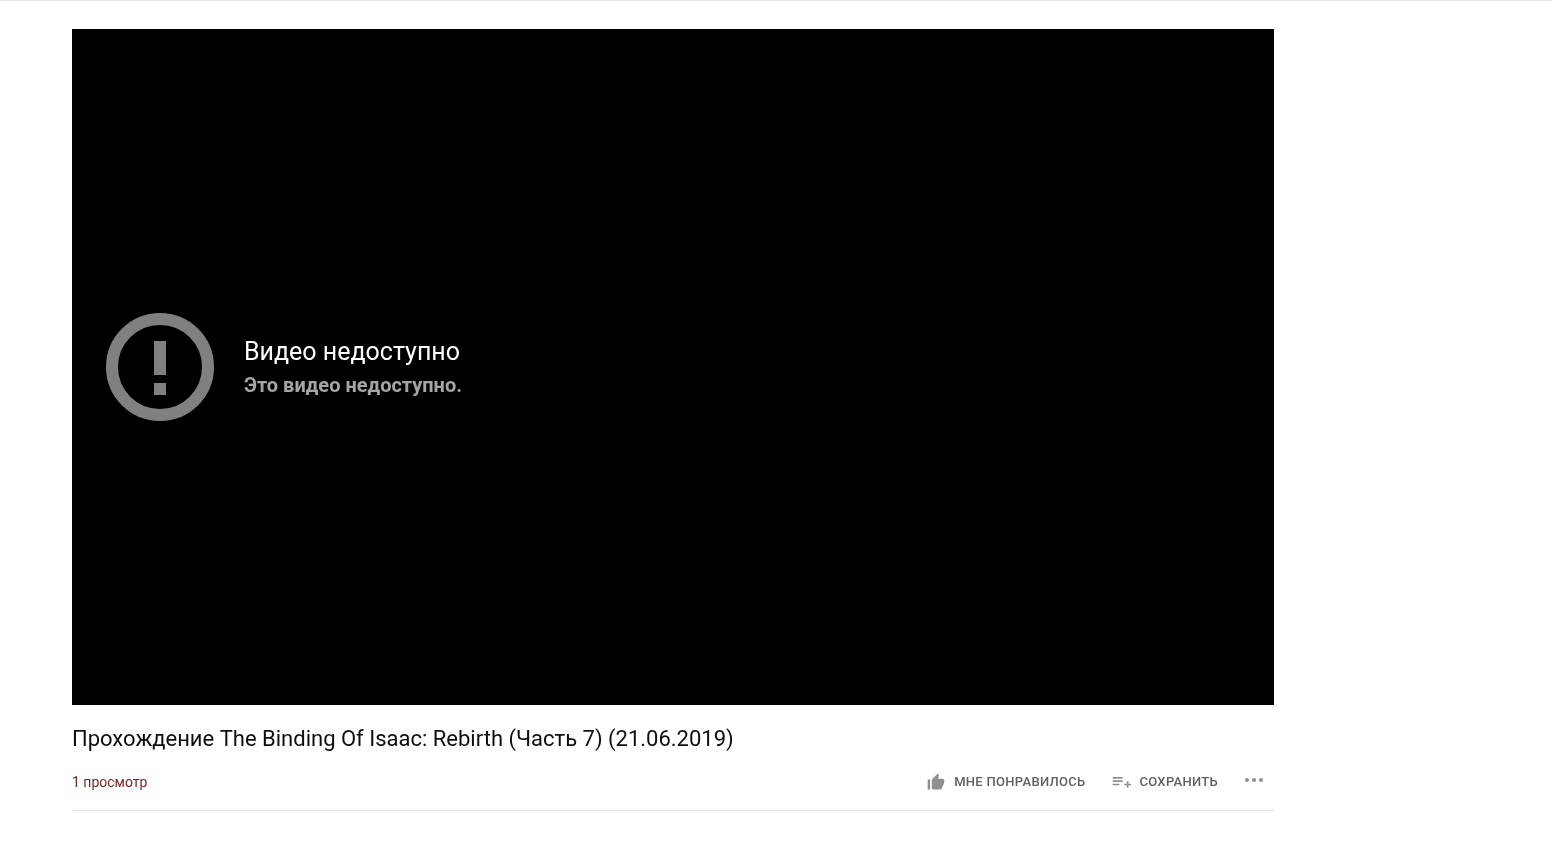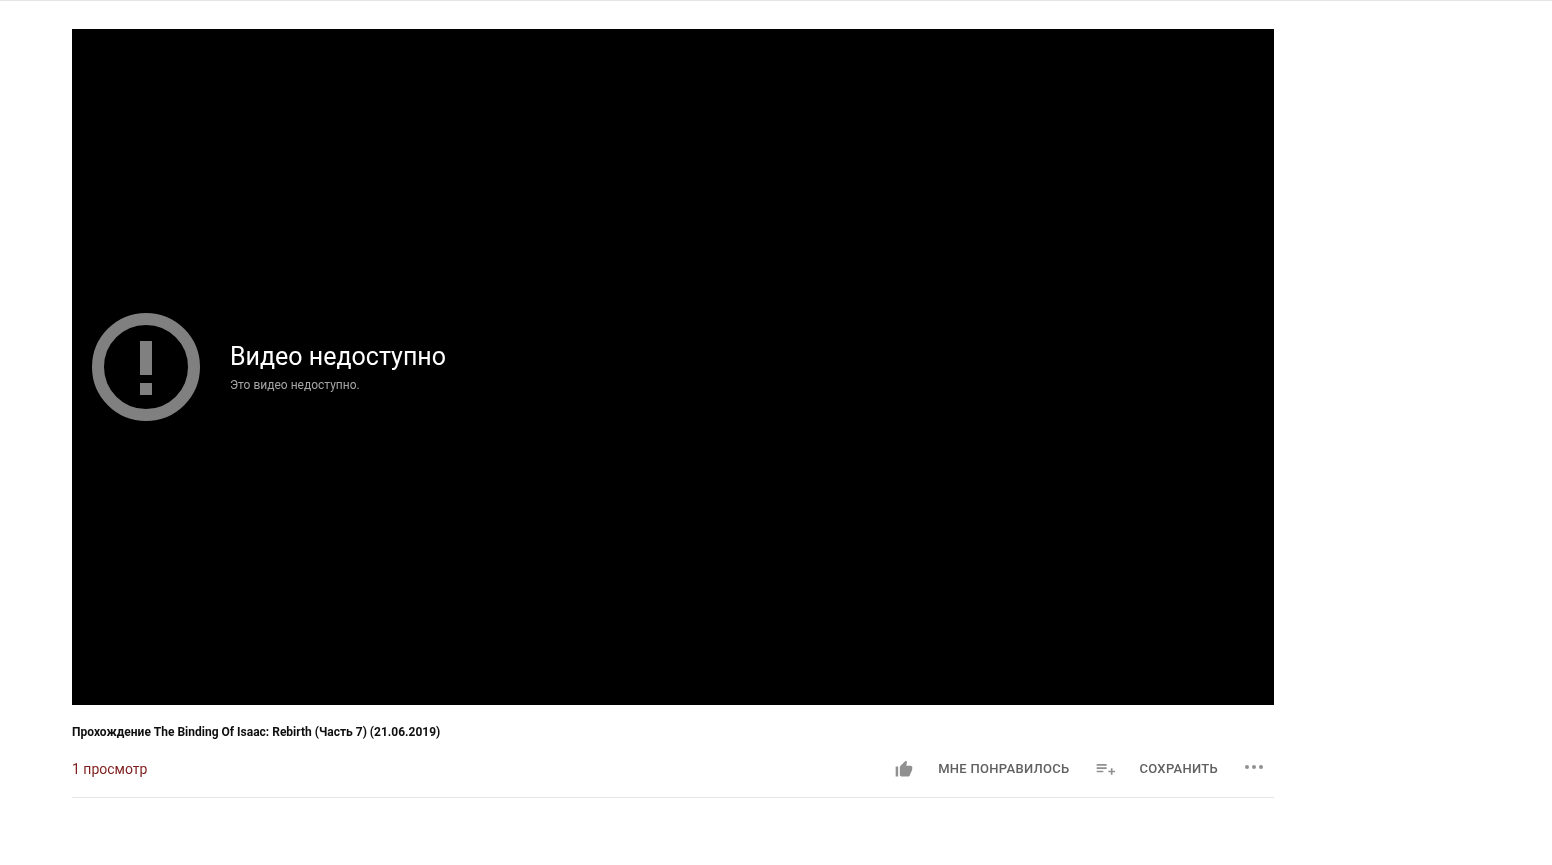--- a/index.html
+++ b/index.html
@@ -23,21 +23,21 @@
   }
   .player {
     width: 1202px;
     height: 676px;
     background: #000000;
     position: relative;
     overflow: hidden;
   }
   .unavail {
     position: absolute;
-    left: 18px;
+    left: 32px;
     top: 50%;
     transform: translateY(-50%);
     display: flex;
     align-items: center;
     gap: 28px;
   }
   .unavail-icon {
     width: 112px;
     height: 112px;
     flex: 0 0 112px;
@@ -45,31 +45,31 @@
   .unavail-icon svg { display:block; }
   .unavail-text {
     color: #ffffff;
   }
   .unavail-title {
     font-size: 25px;
     font-weight: 400;
     line-height: 1.2;
   }
   .unavail-sub {
-    font-size: 12px;
+    font-size: 20px;
     color: #a5a5a5;
     margin-top: 6px;
-    font-weight: 400;
+    font-weight: 700;
   }
   .below {
     padding-top: 20px;
   }
   .vid-title {
-    font-size: 12px;
-    font-weight: 700;
+    font-size: 22px;
+    font-weight: 400;
     color: #0f0f0f;
     line-height: 1.3;
   }
   .meta-row {
     display: flex;
     align-items: center;
     justify-content: space-between;
     margin-top: 10px;
     padding-bottom: 10px;
     border-bottom: 1px solid #e5e5e5;
@@ -79,21 +79,21 @@
     color: #7f1d1d;
   }
   .actions {
     display: flex;
     align-items: center;
     gap: 6px;
   }
   .action-btn {
     display: flex;
     align-items: center;
-    gap: 24px;
+    gap: 8px;
     padding: 6px 10px;
     cursor: pointer;
     background: transparent;
     border: none;
     color: #606060;
     font-size: 13px;
     font-weight: 500;
     letter-spacing: 0.3px;
     font-family: inherit;
   }

